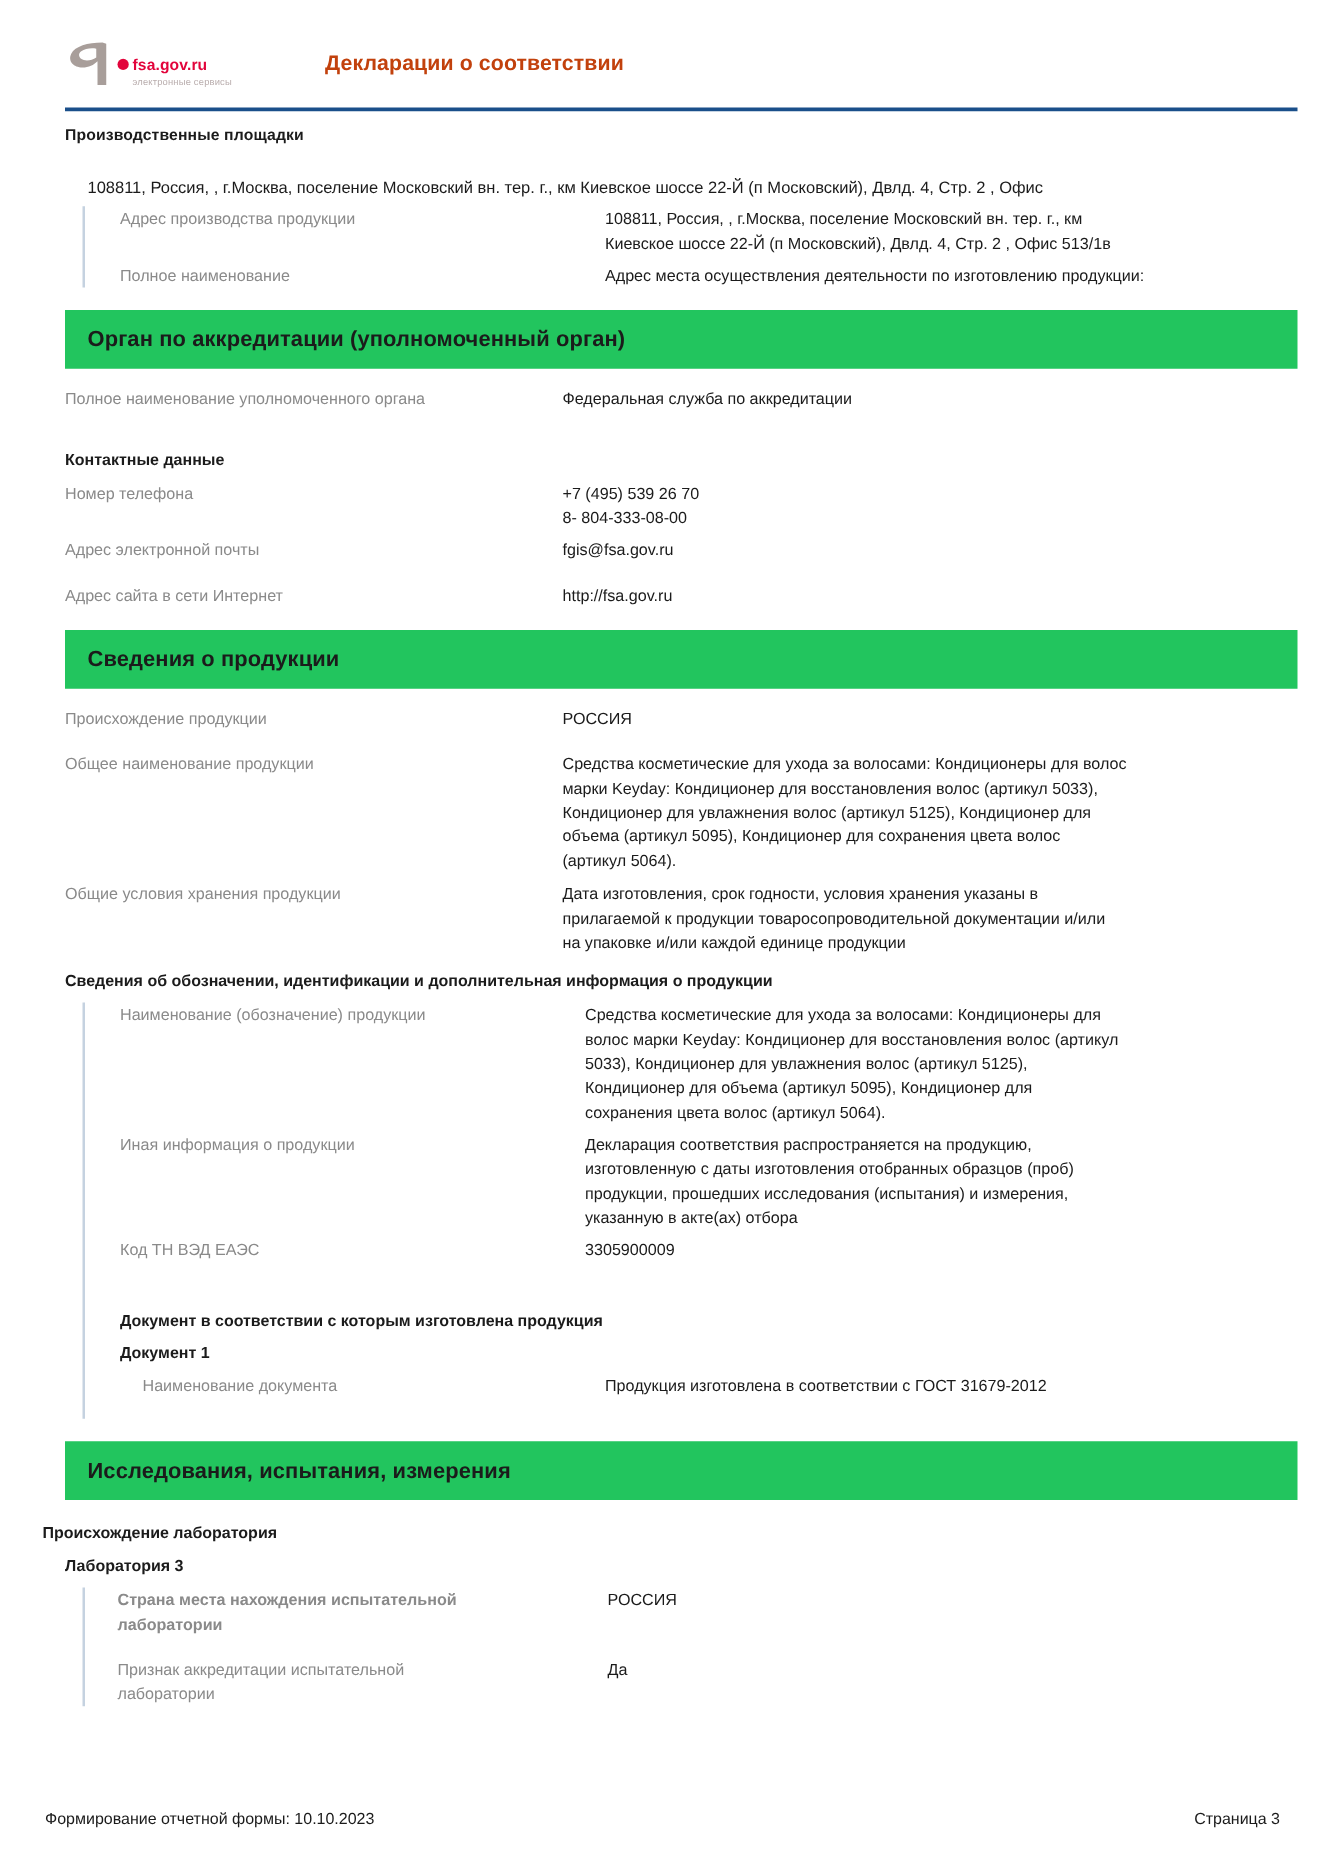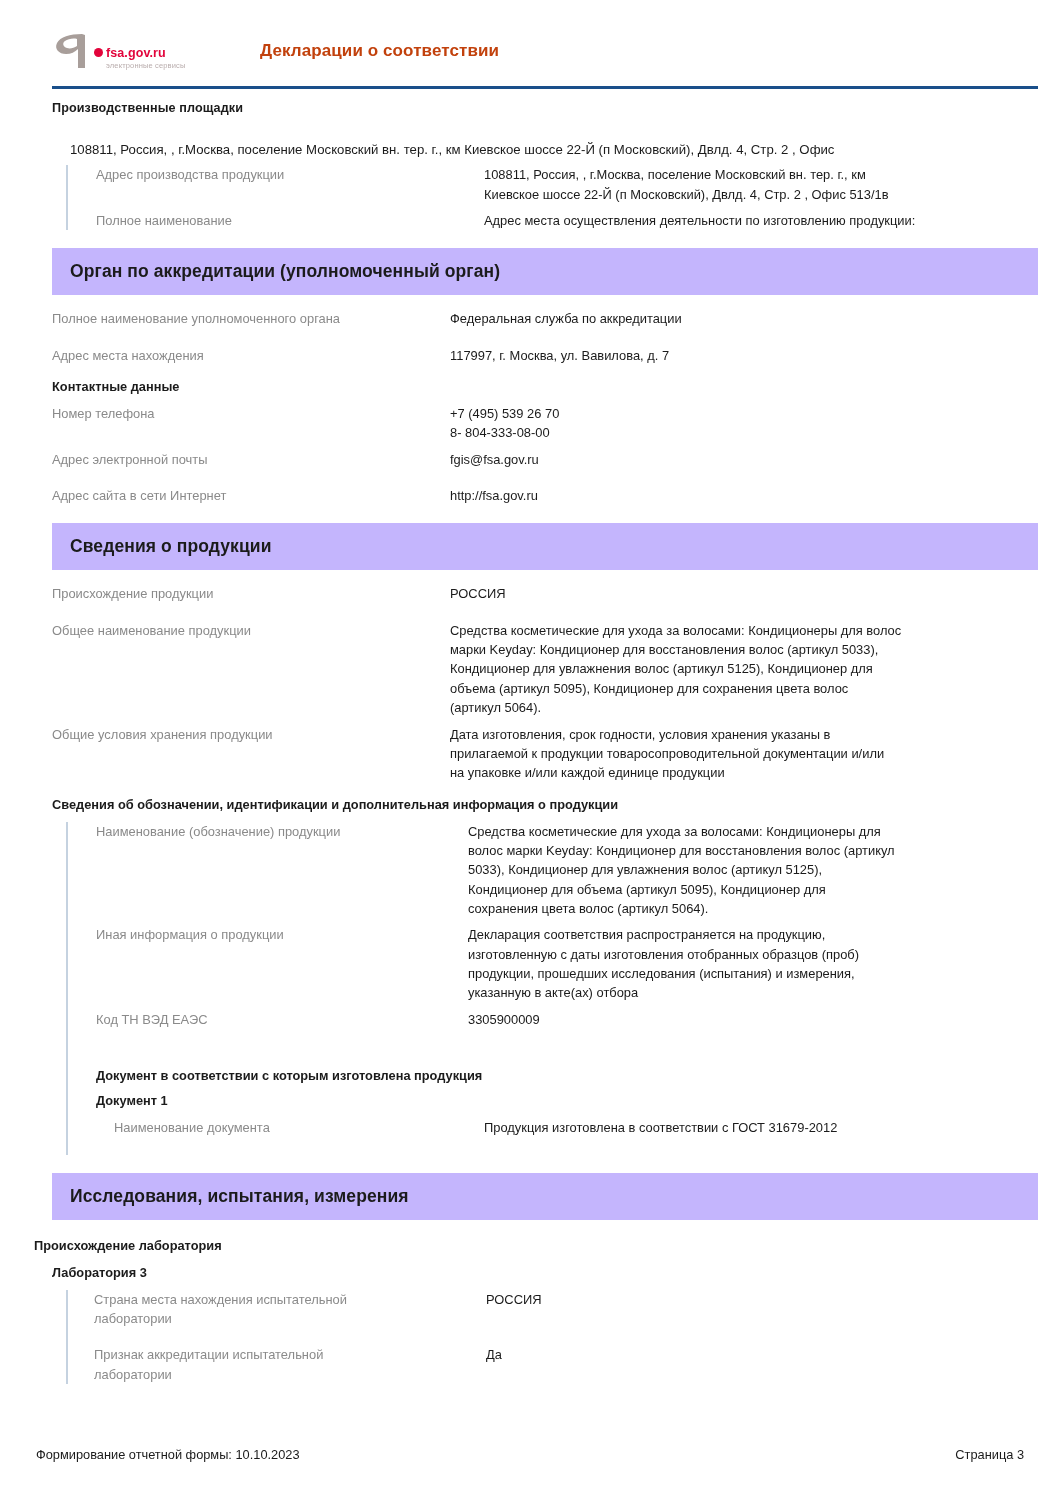--- a/index.html
+++ b/index.html
@@ -137,21 +137,21 @@
     white-space: pre-line;
   }
   .row.w-lab-a .label { width: 388px; }
   .row.w-lab-b .label { width: 392px; }
   .row.w-lab-c .label { width: 398px; }
   .row.w-lab-d .label { width: 372px; }
   .row.w-lab-e .label { width: 370px; }
 
   
   .section-bar {
-    background: #c4b5fd;
+    background: #22c55e;
     padding: 13px 0 13px 18px;
     margin: 18px 0 0 0;
     font-size: 17.5px;
     font-weight: bold;
     color: #1b1b1b;
     letter-spacing: .1px;
   }
   .after-bar { margin-top: 14px; }
 
   .bold-sub {
@@ -219,24 +219,20 @@
     </div>
 
     <div class="section-bar">Орган по аккредитации (уполномоченный орган)</div>
 
     <div class="after-bar">
       <div class="row w-lab-c">
         <div class="label">Полное наименование уполномоченного органа</div>
         <div class="value">Федеральная служба по аккредитации</div>
       </div>
       <div class="spacer-sm"></div>
-      <div class="row w-lab-c">
-        <div class="label">Адрес места нахождения</div>
-        <div class="value">117997, г. Москва, ул. Вавилова, д. 7</div>
-      </div>
     </div>
 
     <div class="bold-sub">Контактные данные</div>
 
     <div>
       <div class="row w-lab-c">
         <div class="label">Номер телефона</div>
         <div class="value">+7  (495) 539 26 70
 8- 804-333-08-00</div>
       </div>
@@ -309,21 +305,21 @@
       <div class="spacer-sm"></div>
     </div>
 
     <div class="section-bar">Исследования, испытания, измерения</div>
 
     <div class="bold-sub" style="margin-left:-18px;margin-top:18px;">Происхождение лаборатория</div>
     <div class="bold-sub" style="margin-left:0;margin-top:12px;">Лаборатория 3</div>
 
     <div class="group tight">
       <div class="row w-lab-b">
-        <div class="label" style="white-space:pre-line;">Страна места нахождения испытательной
+        <div class="label" style="white-space:pre-line;font-weight:bold;">Страна места нахождения испытательной
 лаборатории</div>
         <div class="value">РОССИЯ</div>
       </div>
       <div class="spacer-sm"></div>
       <div class="row w-lab-b">
         <div class="label" style="white-space:pre-line;">Признак аккредитации испытательной
 лаборатории</div>
         <div class="value">Да</div>
       </div>
     </div>

